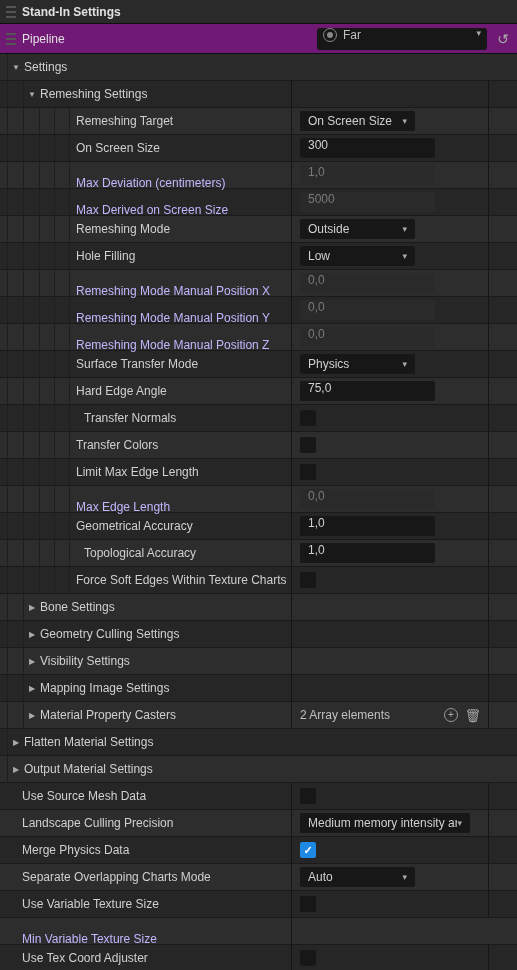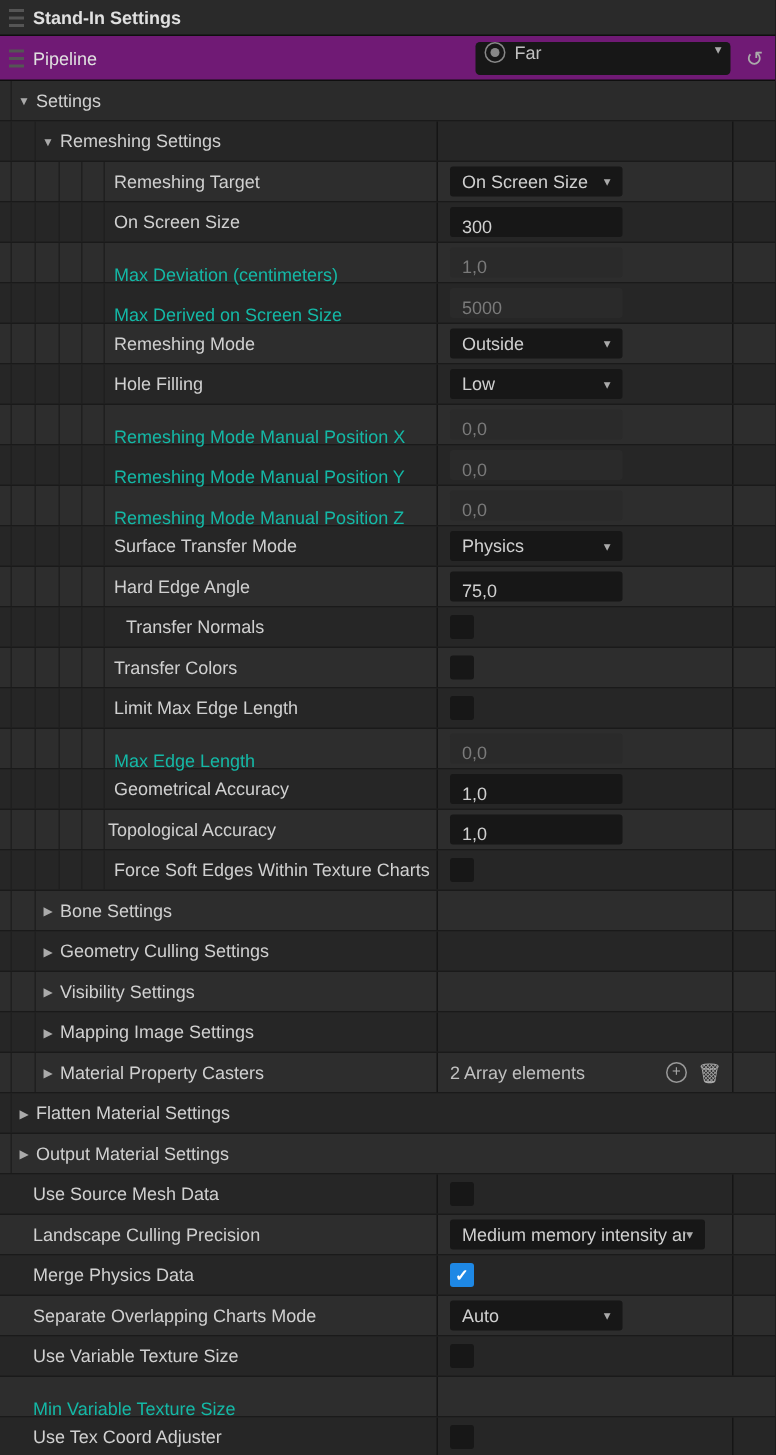--- a/index.html
+++ b/index.html
@@ -29,25 +29,25 @@
 .indent { display: inline-block; height: 100%; border-right: 1px solid #1f1f1f; }
 .i1 { width: 8px; }
 .i2 { width: 16px; }
 .i3 { width: 16px; }
 .i4 { width: 15px; }
 .i5 { width: 15px; }
 .arrow { width: 10px; font-size: 8px; color: #aaa; display: inline-flex; align-items: center; justify-content: center; margin: 0 3px; }
 .arrow.down::before { content: "▼"; }
 .arrow.right::before { content: "▶"; }
 .lbl { color: #d0d0d0; }
-.lbl.dim { color: #14b8a6; margin-top: 15px; }
+.lbl.dim { color: #c4b5fd; margin-top: 15px; }
 
 .dropdown { width: 115px; height: 20px; background: #171717; border-radius: 2px; display: flex; align-items: center; padding: 0 8px; color: #d0d0d0; }
 .dropdown.wide { width: 170px; }
-.numbox { width: 115px; height: 20px; background: #171717; border-radius: 2px; display: flex; align-items: flex-end; padding: 0 8px; color: #d0d0d0; }
+.numbox { width: 135px; height: 20px; background: #171717; border-radius: 2px; display: flex; align-items: flex-start; padding: 0 8px; color: #d0d0d0; }
 .numbox.dim, .dropdown.dim { background: #2a2a2a; color: #7a7a7a; }
 .checkbox { width: 16px; height: 16px; background: #171717; border-radius: 2px; display: flex; align-items: center; justify-content: center; }
 .checkbox.checked { background: #1e88e5; }
 .checkbox.checked::after { content: "✓"; color: #fff; font-size: 11px; font-weight: bold; }
 .array-actions { margin-left: auto; margin-right: 8px; display: flex; gap: 8px; color: #aaa; font-size: 13px; }
 .add-icon, .trash-icon { width: 14px; height: 14px; display: flex; align-items: center; justify-content: center; }
 .add-icon { border: 1px solid #999; border-radius: 50%; font-size: 10px; line-height: 1; }
 
 .settings-row { background: #2b2b2b; }
 .settings-row .label-col { width: 100%; border-right: none; }
@@ -370,21 +370,21 @@
       <div class="end-col"></div>
   </div>
 
   <div class="row alt">
     <div class="label-col">
         <span class="indent i1"></span>
         <span class="indent i2"></span>
         <span class="indent i3"></span>
         <span class="indent i4"></span>
         <span class="indent i5"></span>
-      <span class="lbl" style="margin-left:2px">Topological Accuracy</span>
+      <span class="lbl" style="margin-left:14px">Topological Accuracy</span>
       </div>
     <div class="val-col">
         <div class="numbox">
           <span>1,0</span>
         </div>
       </div>
       <div class="end-col"></div>
   </div>
 
   <div class="row norm">

